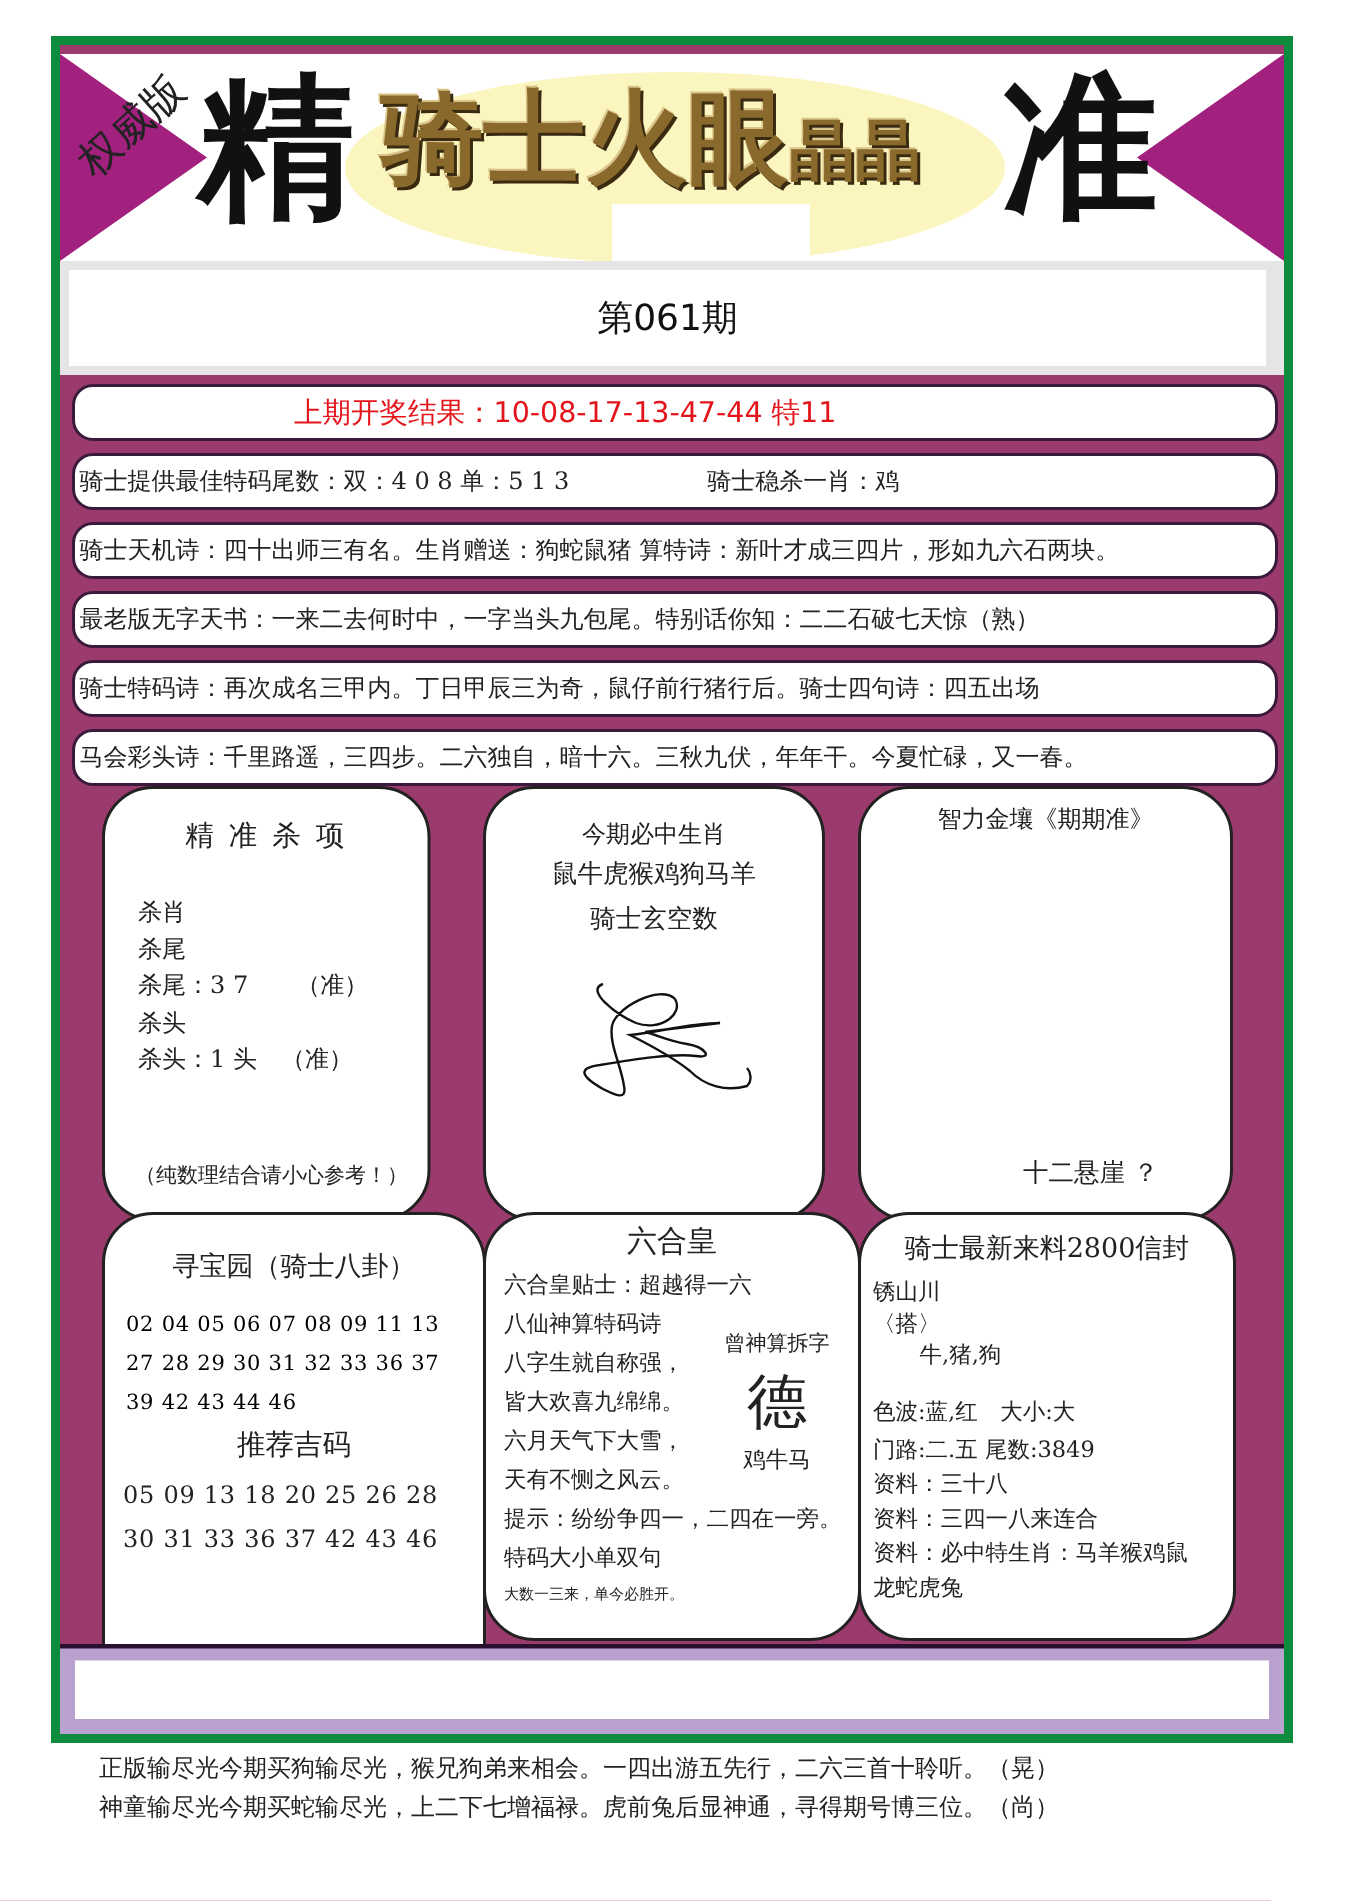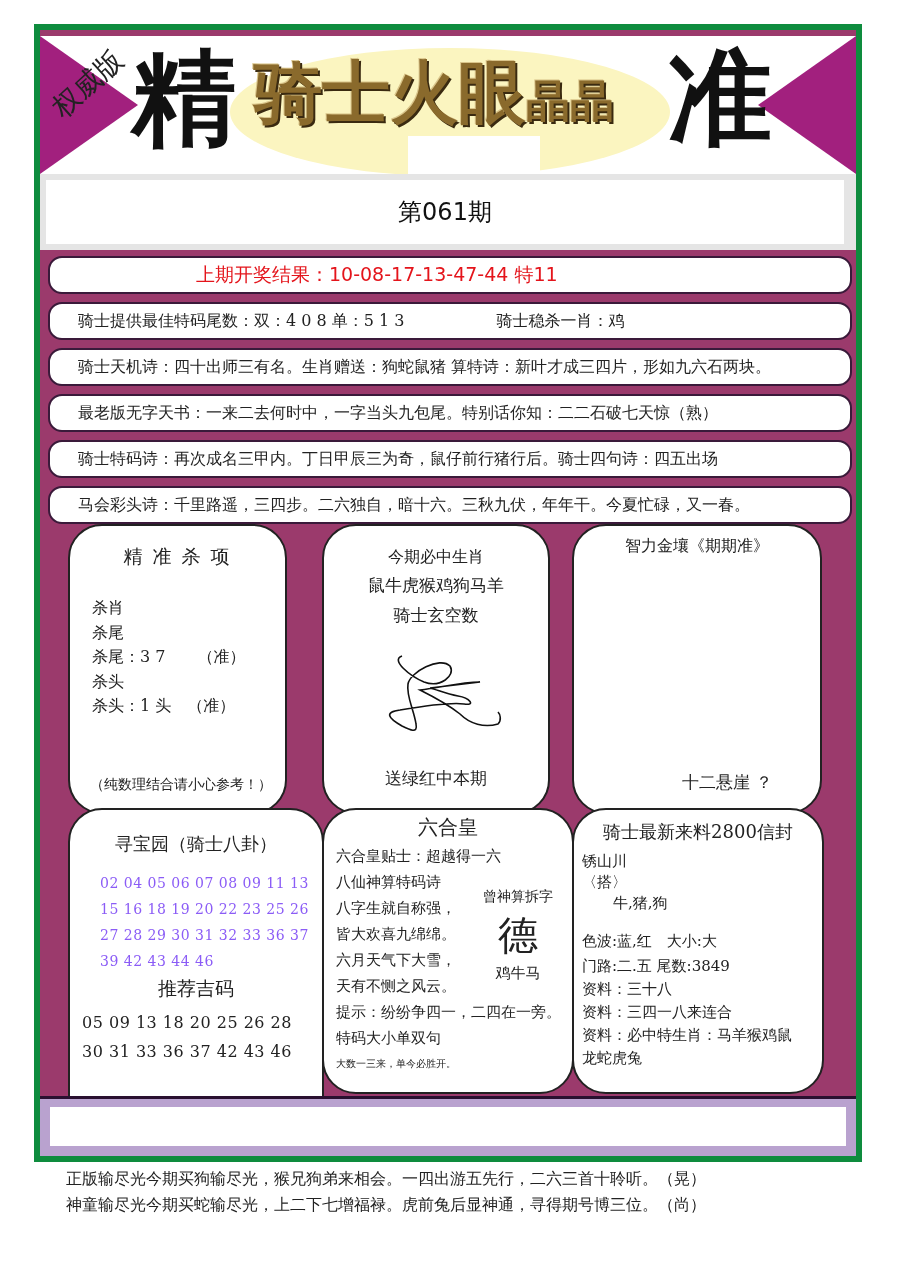--- a/index.html
+++ b/index.html
@@ -66,34 +66,34 @@
   .issue-inner {
     width: 100%; height: 100%; background: #ffffff;
     display: flex; align-items: center; justify-content: center;
     font-family: "DejaVu Sans", sans-serif; font-size: 24px; color: #111;
   }
 
   
   .pill {
     position: absolute; left: 8px; width: 804px; height: 38px;
     background: #ffffff; border-radius: 14px; border: 2px solid #3a1a3a;
-    display: flex; align-items: center; padding-left: 28px;
+    display: flex; align-items: center; padding-left: 3px;
     font-size: 16px; white-space: nowrap; overflow: hidden;
   }
   .pill.result { color: #e4141b; font-family: "DejaVu Sans", sans-serif; font-size: 19px; padding-left: 146px; }
 
   
   .card {
     position: absolute; background: #ffffff; border: 2px solid #222;
     border-radius: 34px; overflow: hidden;
   }
   .card-title { text-align: center; font-size: 19px; }
   .line { font-size: 16px; line-height: 24.5px; white-space: nowrap; }
 
-  .nums { font-size: 14px; line-height: 26px; letter-spacing: 0.5px; white-space: nowrap; color: #8b5cf6; margin-left: 16px; }
+  .nums { font-size: 14px; line-height: 26px; letter-spacing: 0.5px; white-space: nowrap; color: #000000; }
   .nums2 { font-size: 16px; line-height: 29px; white-space: nowrap; letter-spacing: 0.5px; }
 
   .footer-band {
     position: absolute; left: 0; top: 1066px; width: 816px; height: 60px;
     background: #b9a2cf; border-top: 3px solid #2a1030; padding: 8px 10px 10px 10px;
   }
   .footer-white { width: 100%; height: 100%; background: #ffffff; }
 
   .bottom-text {
     position: absolute; left: 66px; top: 1166px; font-size: 16px; line-height: 26px; color: #222;
@@ -136,42 +136,40 @@
       <div style="padding:26px 0 0 22px;">
         <div class="line">杀肖</div>
         <div class="line">杀尾</div>
         <div class="line">杀尾：3 7　　（准）</div>
         <div class="line">杀头</div>
         <div class="line">杀头：1 头　（准）</div>
       </div>
       <div class="line" style="position:absolute; left:20px; top:246px; font-size:14px;">（纯数理结合请小心参考！）</div>
     </div>
 
-    <div class="card" style="left:282px; top:494px; width:228px; height:290px;">
+    <div class="card" style="left:282px; top:494px; width:228px; height:290px;font-family:Liberation Mono, monospace;">
       <div style="text-align:center; margin-top:18px;">
         <div class="line" style="font-size:16px; line-height:26px;">今期必中生肖</div>
         <div class="line" style="font-size:17px; line-height:30px;">鼠牛虎猴鸡狗马羊</div>
         <div class="line" style="font-size:17px; line-height:30px;">骑士玄空数</div>
       </div>
       <svg style="position:absolute; left:56px; top:126px;" width="130" height="84" viewBox="0 0 130 84">
         <path d="M22 4 C10 8, 30 24, 44 30 C60 36, 76 24, 70 14 C60 4, 30 20, 28 32 C26 44, 34 58, 36 72 C38 82, 30 78, 22 74 C8 66, 4 60, 20 58 C44 54, 70 50, 84 52 C96 54, 90 46, 78 44 C66 42, 58 38, 50 36 L100 30 C80 30, 60 36, 40 38 C56 46, 70 54, 80 62 C90 72, 104 76, 118 72 C122 68, 120 62, 118 60" fill="none" stroke="#111" stroke-width="1.6"></path>
       </svg>
-      <div class="line" style="position:absolute; left:0; right:0; top:240px; text-align:center; font-size:17px;">送绿红中本期</div>
     </div>
 
     <div class="card" style="left:532px; top:494px; width:250px; height:290px;">
       <div class="line" style="text-align:center; margin-top:8px; font-size:16px;">智力金壤《期期准》</div>
       <div class="line" style="position:absolute; left:108px; top:244px; font-size:17px;">十二悬崖 ？</div>
     </div>
 
     <div class="card" style="left:28px; top:778px; width:256px; height:314px; border-bottom-left-radius:0; border-bottom-right-radius:0;">
       <div class="card-title" style="margin-top:22px; font-size:18px;">寻宝园（骑士八卦）</div>
       <div style="padding:14px 0 0 14px;">
         <div class="nums">02 04 05 06 07 08 09 11 13</div>
-        <div class="nums">15 16 18 19 20 22 23 25 26</div>
         <div class="nums">27 28 29 30 31 32 33 36 37</div>
         <div class="nums">39 42 43 44 46</div>
       </div>
       <div class="card-title" style="font-size:19px; margin-top:2px;">推荐吉码</div>
       <div style="padding:6px 0 0 12px;">
         <div class="nums2">05 09 13 18 20 25 26 28</div>
         <div class="nums2">30 31 33 36 37 42 43 46</div>
       </div>
     </div>
 

